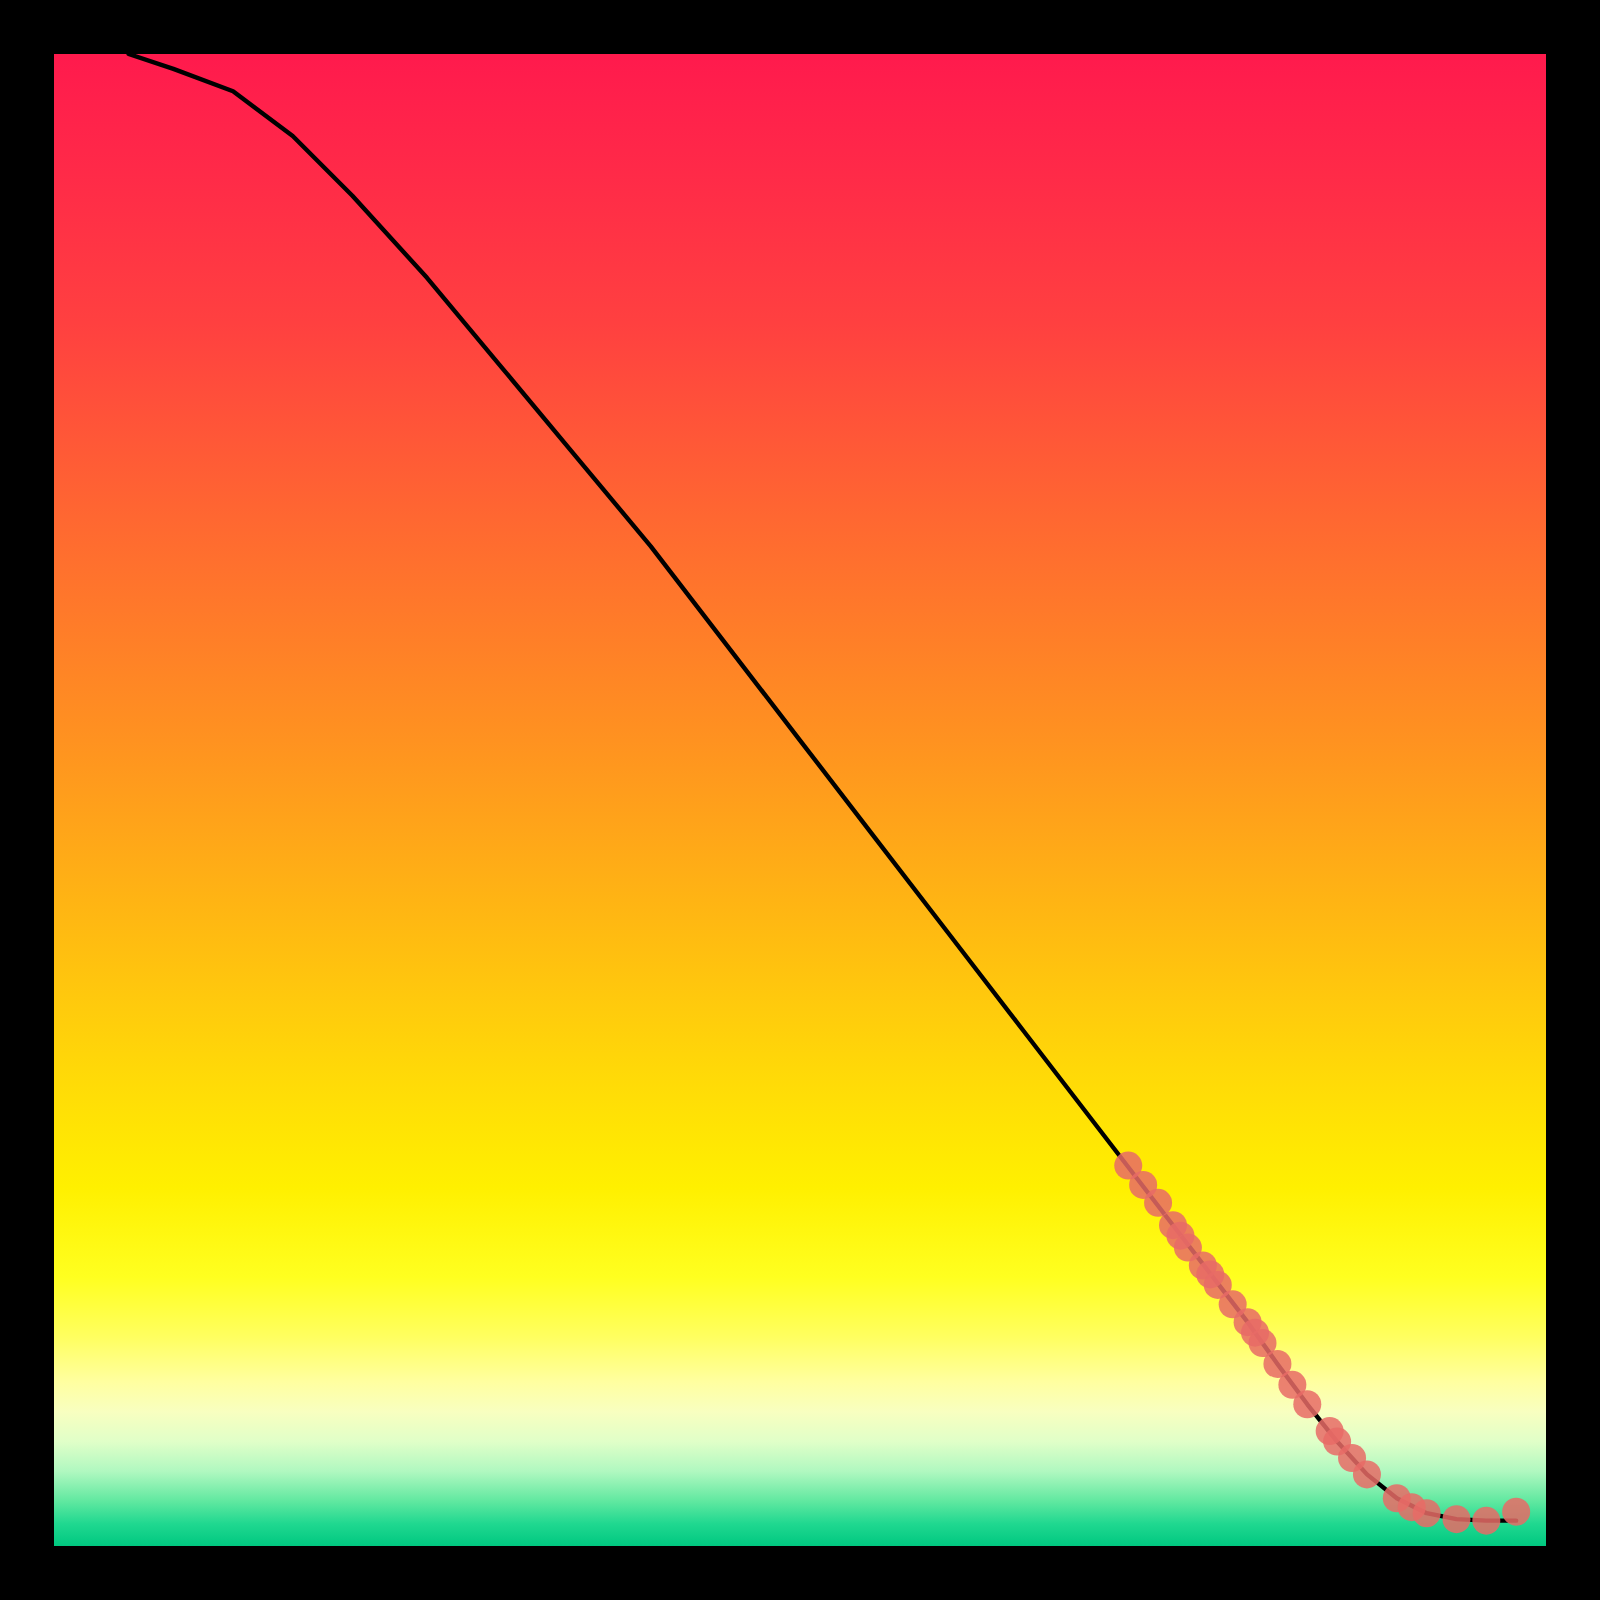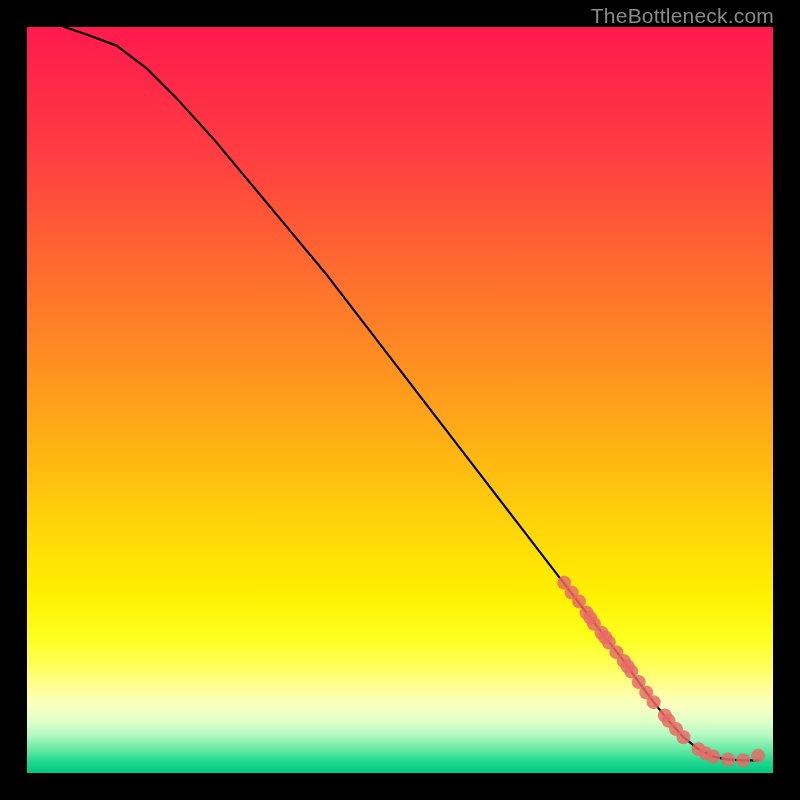--- a/index.html
+++ b/index.html
@@ -94,14 +94,13 @@
           <circle cx="656.48" cy="710.19" r="7" fill="#e86b66" fill-opacity="0.85"></circle>
           <circle cx="671.40" cy="722.13" r="7" fill="#e86b66" fill-opacity="0.85"></circle>
           <circle cx="678.86" cy="726.60" r="7" fill="#e86b66" fill-opacity="0.85"></circle>
           <circle cx="686.32" cy="729.59" r="7" fill="#e86b66" fill-opacity="0.85"></circle>
           <circle cx="701.24" cy="732.57" r="7" fill="#e86b66" fill-opacity="0.85"></circle>
           <circle cx="716.16" cy="733.32" r="7" fill="#e86b66" fill-opacity="0.85"></circle>
           <circle cx="731.08" cy="728.84" r="7" fill="#e86b66" fill-opacity="0.85"></circle>
         </g>
     </svg>
   </div>
-  <div class="watermark">TheBottleneck.com</div>
 </div>
 
 </body></html>

